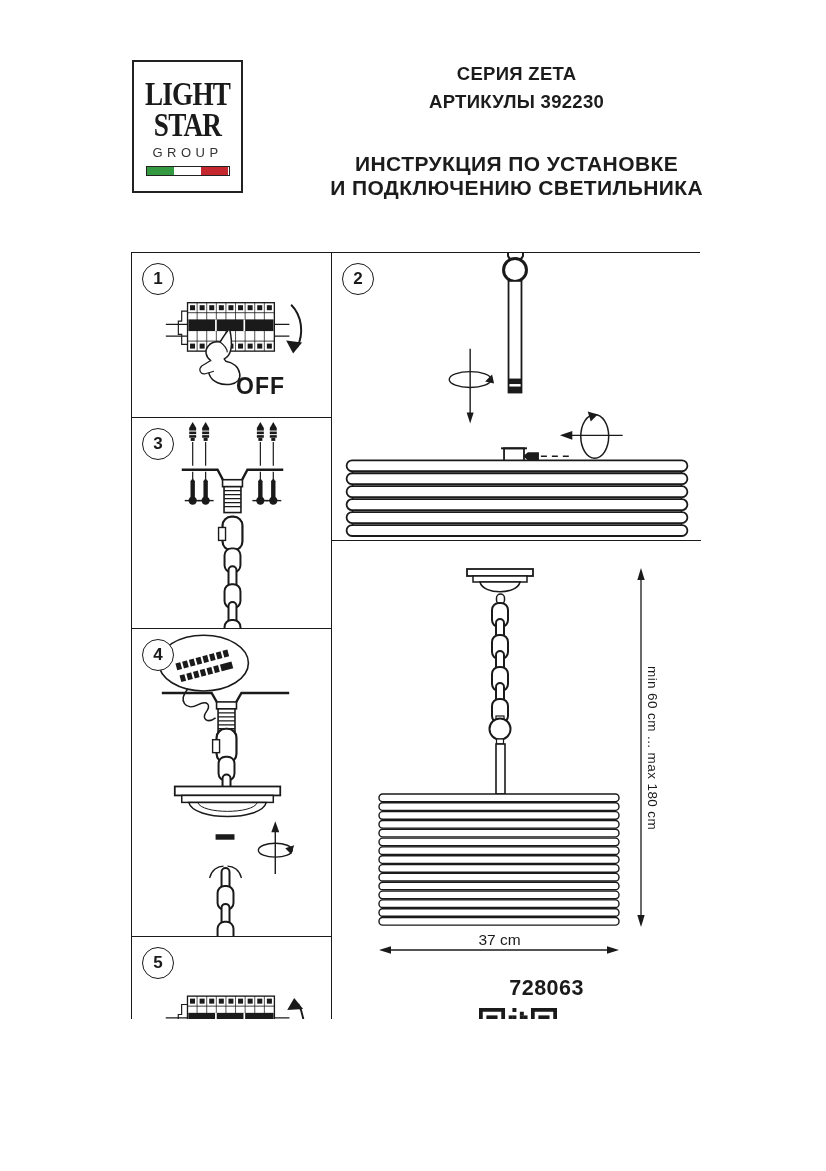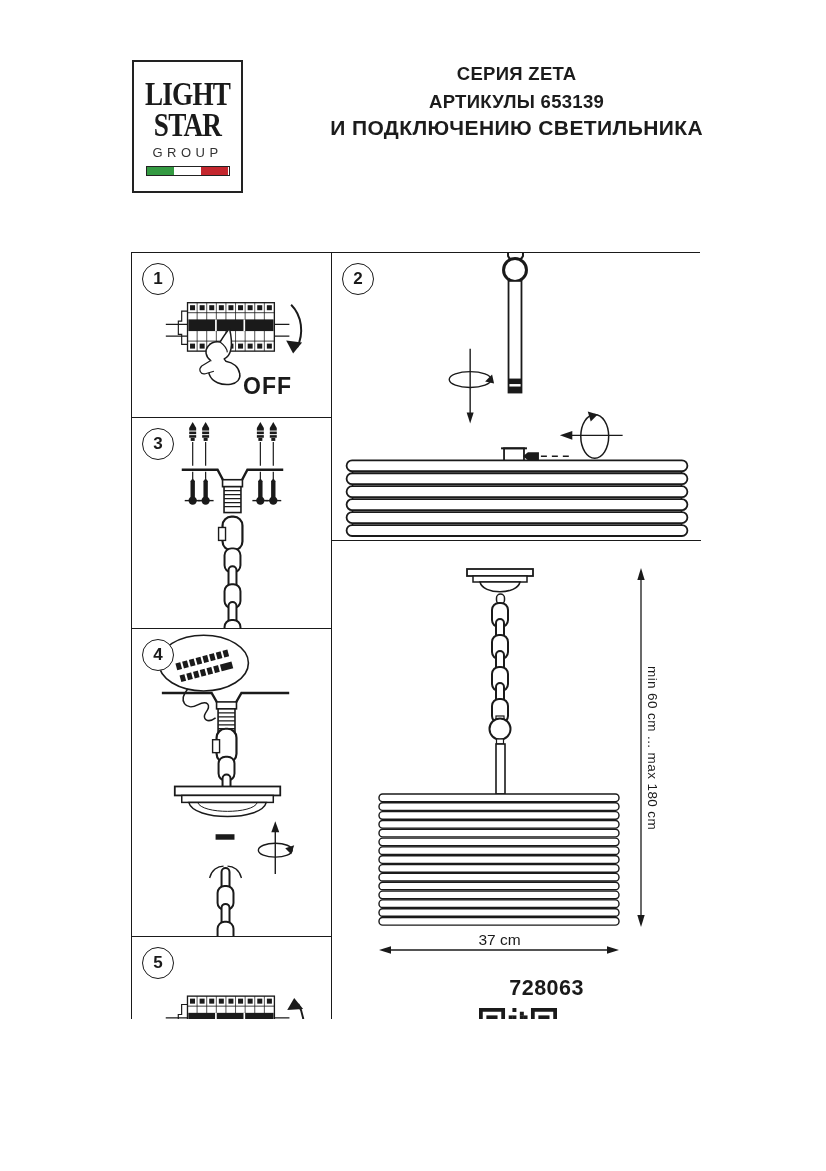--- a/index.html
+++ b/index.html
@@ -31,21 +31,21 @@
   .p4{left:0;top:376px;width:200px;height:308px;border-right:1.4px solid #1a1a1a;border-bottom:1.4px solid #1a1a1a;}
   .p5{left:0;top:684px;width:200px;height:168px;border-right:1.4px solid #1a1a1a;}
   .p2{left:200px;top:0;width:369px;height:288px;border-bottom:1.4px solid #1a1a1a;}
   .pd{left:200px;top:288px;width:369px;height:564px;}
 
   .badge{position:absolute;left:10px;top:10px;width:30px;height:30px;border:1.7px solid #1a1a1a;
          border-radius:50%;display:flex;align-items:center;justify-content:center;
          font-weight:bold;font-size:17px;background:#fff;z-index:2;}
   .art{position:absolute;left:0;top:0;width:100%;height:100%;}
   .step-label{position:absolute;font-weight:800;font-size:23px;letter-spacing:1px;}
-  .p1 .step-label{left:111px;top:120px;}
+  .p1 .step-label{left:104px;top:120px;}
   .p5 .step-label{left:124px;top:124px;}
 
   
   .dim-v{position:absolute;left:313px;top:30px;height:355px;writing-mode:vertical-rl;
          text-align:center;font-size:13.5px;letter-spacing:.4px;white-space:nowrap;}
   .dim-w{position:absolute;left:125px;top:390px;width:85px;text-align:center;font-size:15.5px;}
   .article{position:absolute;left:110px;top:435px;width:142px;text-align:right;
            font-size:21.5px;font-weight:bold;letter-spacing:.5px;}
   .qr{position:absolute;left:147px;top:467px;width:78px;height:78px;}
 </style>
@@ -129,21 +129,22 @@
     <div class="logo-l3">GROUP</div>
     <div class="logo-flag">
       <span style="background: rgb(52, 154, 66);"></span>
       <span style="background: rgb(255, 255, 255);"></span>
       <span style="background: rgb(196, 39, 46);"></span>
     </div>
   </div>
 
   <div class="hdr">
     <div class="hdr-series">СЕРИЯ ZETA</div>
-    <div class="hdr-articles">АРТИКУЛЫ 653139</div>
+    <div class="hdr-articles">АРТИКУЛЫ 392230</div>
+    <div class="hdr-title1">ИНСТРУКЦИЯ ПО УСТАНОВКЕ</div>
     <div class="hdr-title2">И ПОДКЛЮЧЕНИЮ СВЕТИЛЬНИКА</div>
   </div>
 
   <div class="grid">
 
     <div class="panel p1">
       <div class="badge">1</div>
       <svg class="art" viewBox="0 0 200 165">
         <use href="#breaker" transform="translate(44,50) scale(0.84)"></use>
         <use href="#hand" transform="translate(98,76) rotate(10)"></use>

